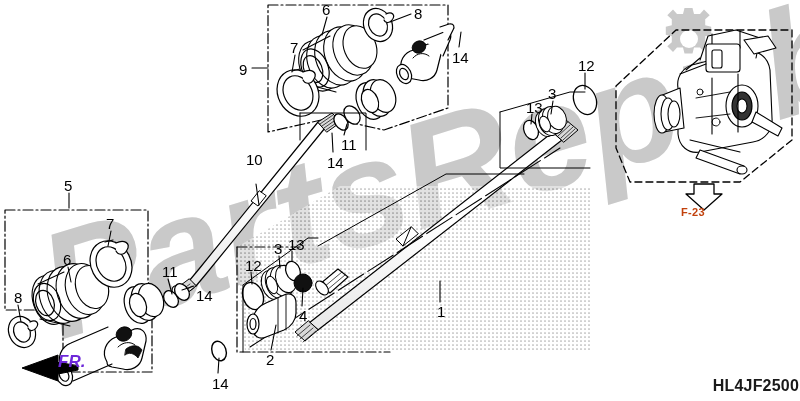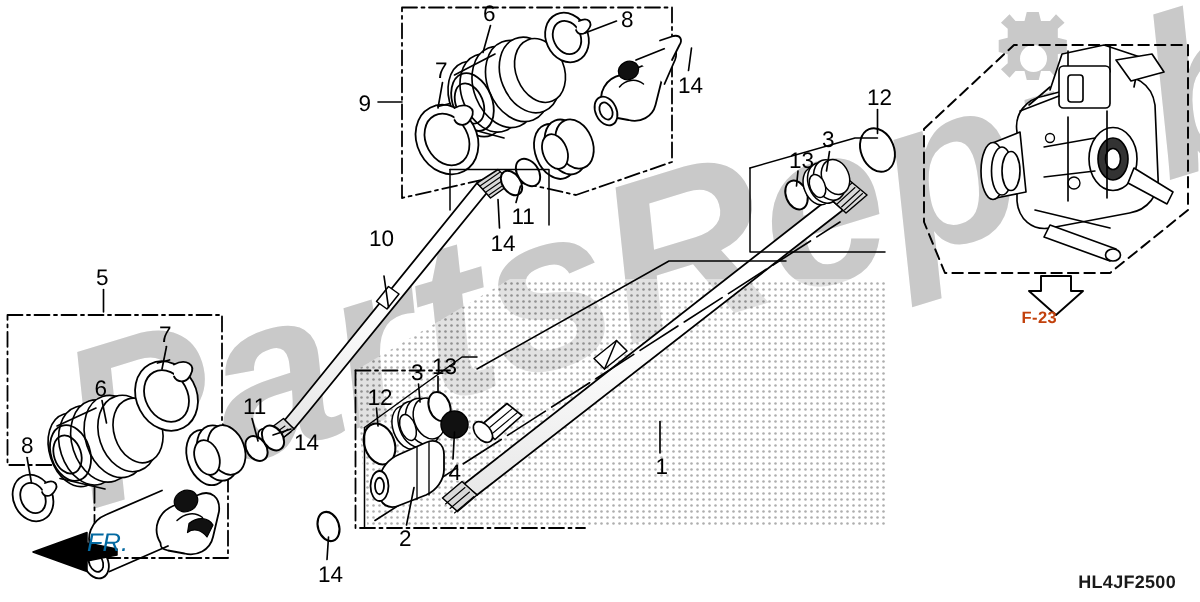--- a/index.html
+++ b/index.html
@@ -30,43 +30,43 @@
     font-family: "Liberation Sans", sans-serif;
     font-size: 15px;
     font-weight: 400;
     color: #000000;
     line-height: 1;
     white-space: nowrap;
     user-select: none;
   }
   .partcode {
     position: absolute;
-    right: 16px;
+    right: 1px;
     bottom: 6px;
     font-family: "Liberation Sans", sans-serif;
-    font-size: 12px;
+    font-size: 16px;
     font-weight: 700;
     letter-spacing: 0.2px;
     color: #1a1a1a;
   }
   .refbox {
     position: absolute;
     font-family: "Liberation Sans", sans-serif;
     font-size: 11px;
     font-weight: 700;
     color: #c2410c;
     letter-spacing: 0.3px;
   }
   .frtext {
     position: absolute;
     font-family: "Liberation Sans", sans-serif;
     font-size: 17px;
-    font-weight: 400;
+    font-weight: 700;
     font-style: italic;
-    color: #0369a1;
+    color: #6d28d9;
   }
 </style>
 </head>
 <body>
 
 <div id="stage">
 
   <svg class="layer" viewBox="0 0 800 401">
     <defs>
       <clipPath id="stageClip">

